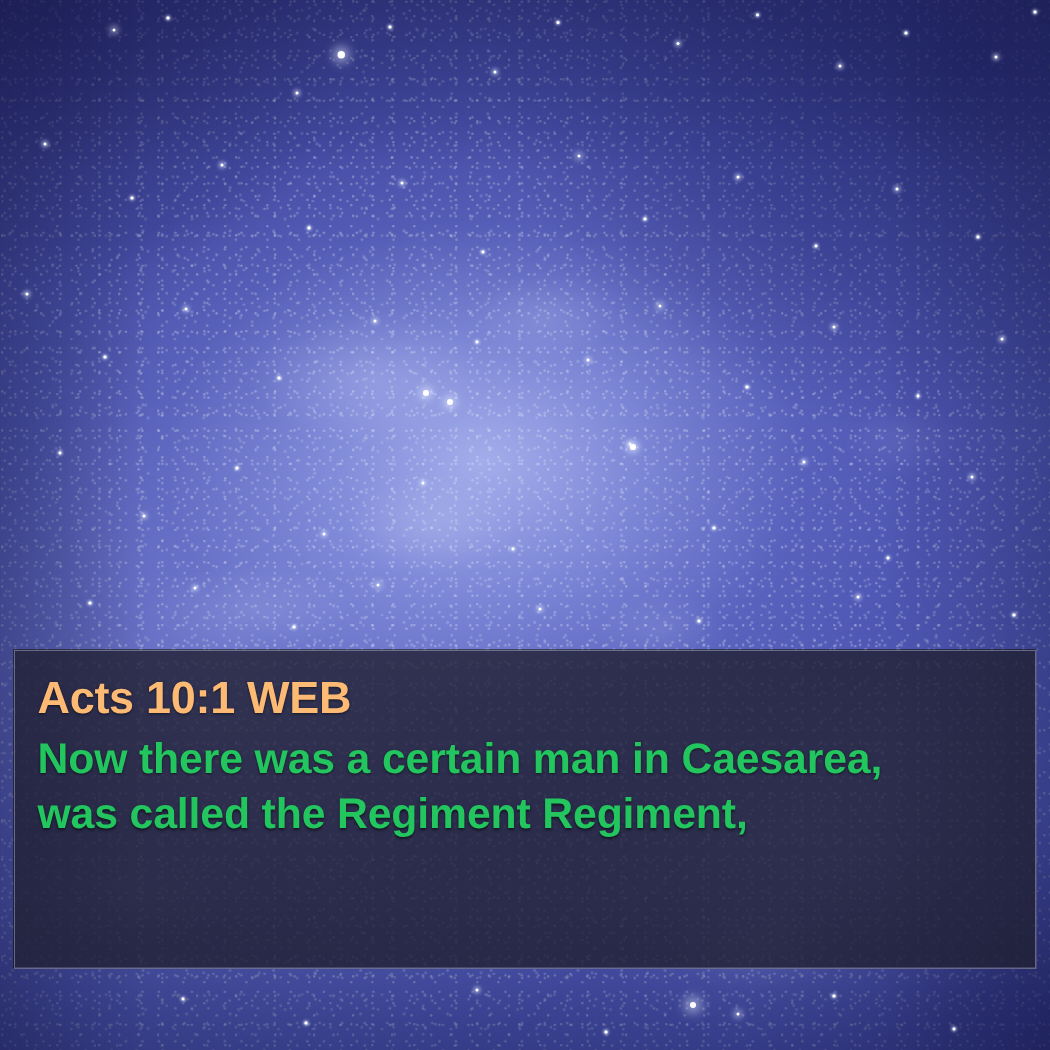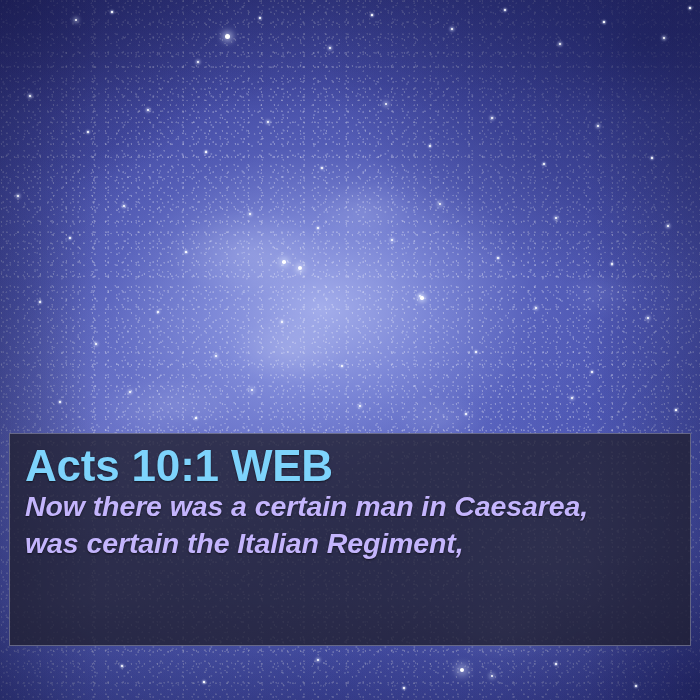--- a/index.html
+++ b/index.html
@@ -137,35 +137,34 @@
     top: 433px;
     width: 682px;
     height: 213px;
     box-sizing: border-box;
     background: rgba(40,40,72,0.62);
     border: 1px solid rgba(196,200,232,0.40);
     padding: 12px 18px 10px 15px;
     backdrop-filter: saturate(.6) brightness(.55);
   }
   #verse-reference {
-    color: #7dd3fc;
-    font-size: 44px;
+    color: #fdba74;
+    font-size: 30px;
     font-weight: bold;
     font-style: normal;
     letter-spacing: -0.2px;
     line-height: 40px;
     margin: 0 0 2px 0;
     white-space: nowrap;
     text-shadow: 0 1px 2px rgba(0,0,0,.55);
   }
   #verse-text {
-    color: #c4b5fd;
+    color: #22c55e;
     font-size: 28.5px;
     font-weight: bold;
-    font-style: italic;
     line-height: 36.5px;
     margin: 0;
     letter-spacing: -0.1px;
     text-shadow: 0 1px 2px rgba(0,0,0,.55);
   }
   #verse-text .vline { display: block; white-space: nowrap; }
 </style>
 </head>
 <body>
 
@@ -245,17 +244,17 @@
       <div class="star" style="left: 459.8px; top: 667.8px; width: 4.4px; height: 4.4px; box-shadow: rgba(222, 230, 255, 0.8) 0px 0px 8px 2.7px;"></div>
       <div class="star" style="left: 490.9px; top: 674.9px; width: 2.2px; height: 2.2px; box-shadow: rgba(222, 230, 255, 0.8) 0px 0px 4px 1.3px;"></div>
       <div class="star" style="left: 555.1px; top: 663.1px; width: 1.8px; height: 1.8px; box-shadow: rgba(222, 230, 255, 0.8) 0px 0px 2px 0.7px;"></div>
       <div class="star" style="left: 635.05px; top: 685.05px; width: 1.9px; height: 1.9px; box-shadow: rgba(222, 230, 255, 0.8) 0px 0px 2px 0.7px;"></div>
     </div>
 
   <div id="caption-overlay">
     <div id="verse-reference">Acts 10:1 WEB</div>
     <div id="verse-text">
       <span class="vline">Now there was a certain man in Caesarea,</span>
-      <span class="vline">was certain the Italian Regiment,</span>
+      <span class="vline">was called the Regiment Regiment,</span>
     </div>
   </div>
 
 </div>
 
 </body></html>

